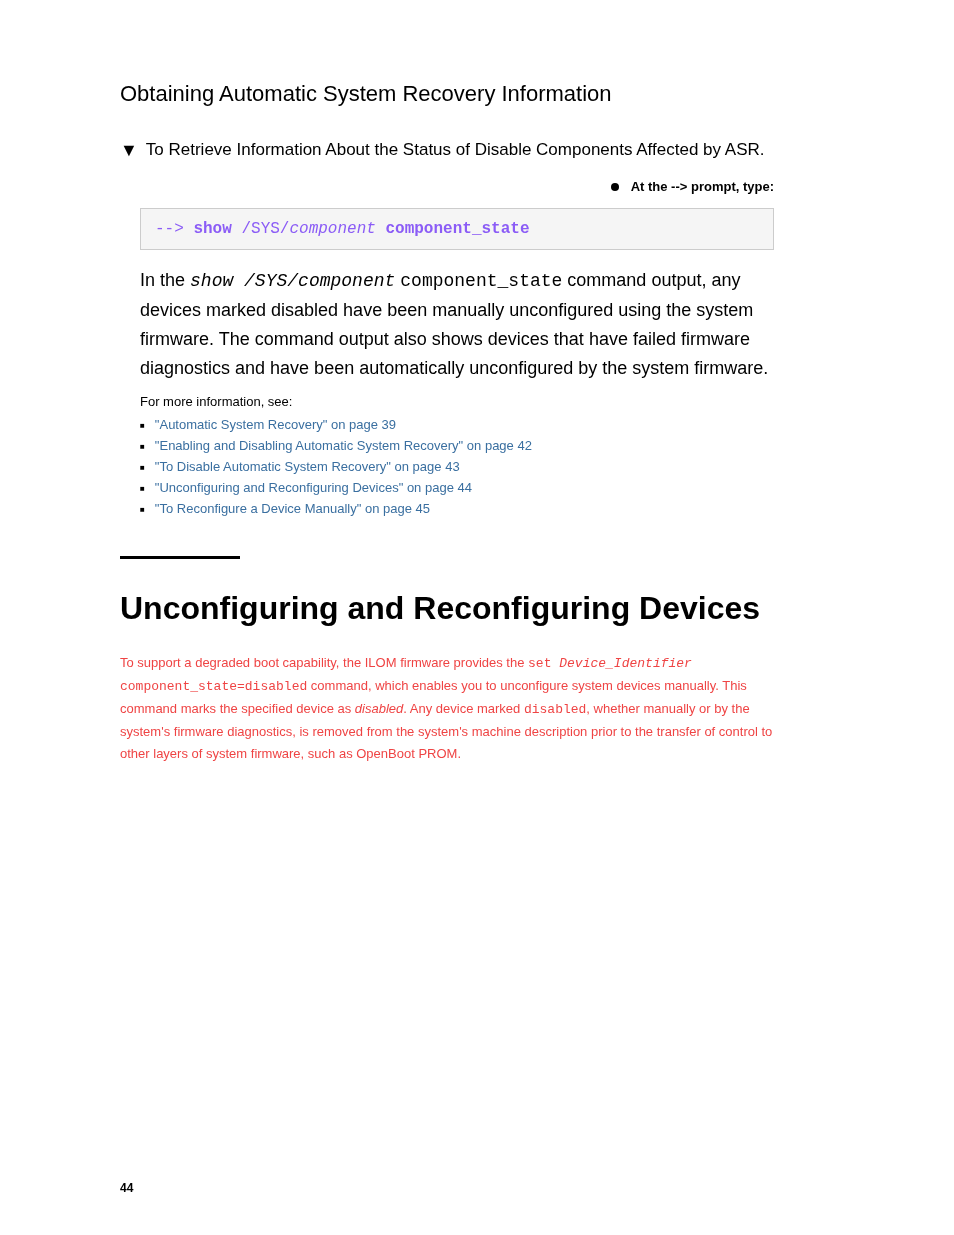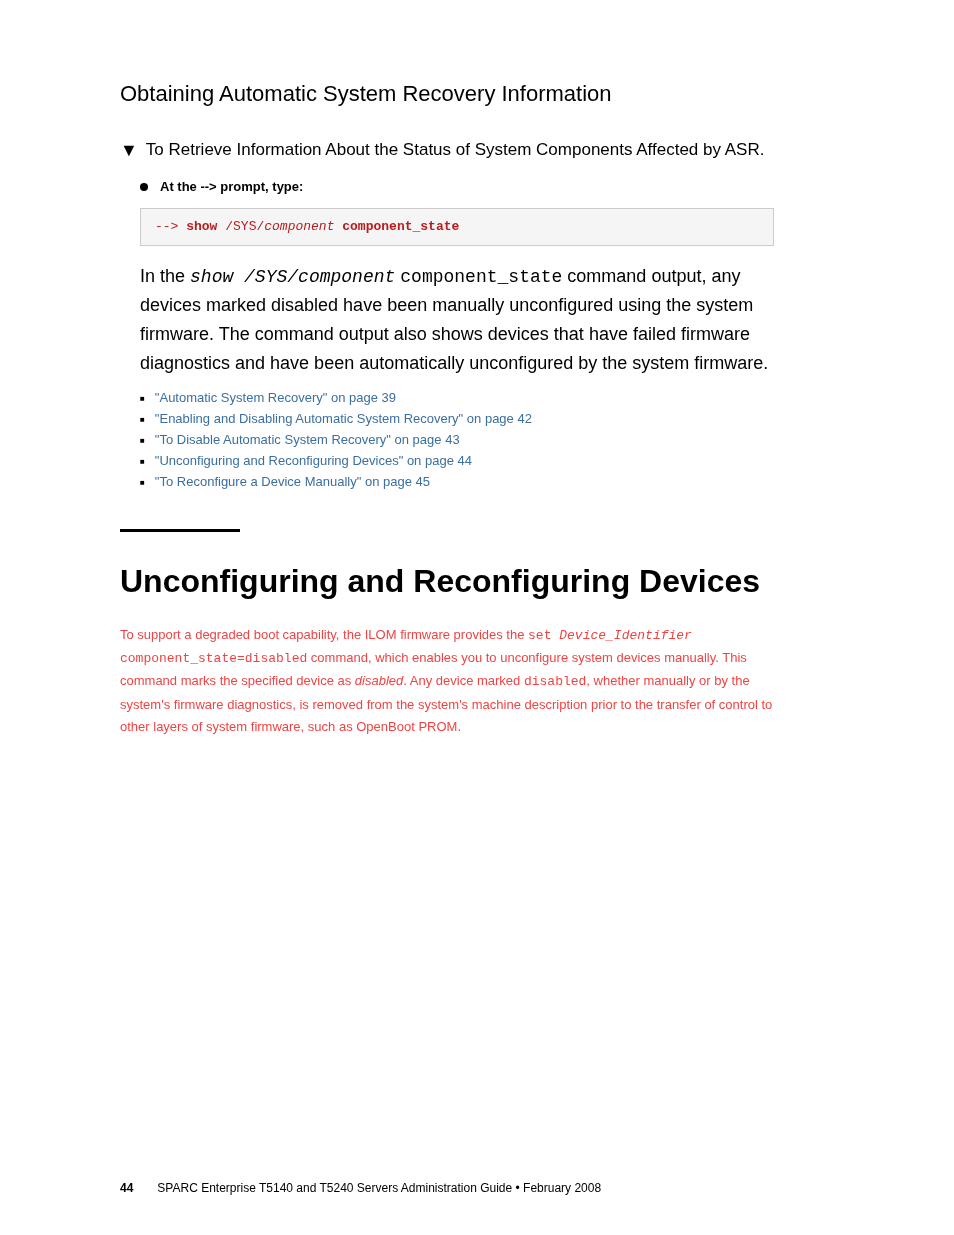--- a/index.html
+++ b/index.html
@@ -57,20 +57,21 @@
 
     .subsection-title-text {
       flex: 1;
     }
 
     .bullet-step {
       display: flex;
       align-items: flex-start;
       margin-bottom: 12px;
       margin-left: 20px;
+      justify-content: flex-end;
     }
 
     .bullet-dot {
       width: 8px;
       height: 8px;
       background: #000;
       border-radius: 50%;
       margin-top: 5px;
       margin-right: 12px;
       flex-shrink: 0;
@@ -82,22 +83,22 @@
       font-weight: bold;
       line-height: 1.4;
     }
 
     .code-block {
       background: #f5f5f5;
       border: 1px solid #cccccc;
       padding: 8px 14px;
       margin: 12px 0 16px 20px;
       font-family: 'Courier New', Courier, monospace;
-      font-size: 13px;
-      color: #b91c1c;
+      font-size: 16px;
+      color: #8b5cf6;
       line-height: 1.5;
     }
 
     .code-block .prompt {
       font-weight: normal;
     }
 
     .code-block .cmd-show {
       font-weight: bold;
     }
@@ -205,60 +206,61 @@
     .footer {
       position: absolute;
       bottom: 40px;
       left: 120px;
       right: 120px;
       font-family: Arial, Helvetica, sans-serif;
       font-size: 12px;
       color: #000000;
       display: flex;
       align-items: center;
-      gap: 24px;
+      gap: 12px;
     }
 
     .footer-page {
       font-weight: bold;
     }
 
     .footer-text {
       font-weight: normal;
     }
   </style>
 </head>
 <body>
 
 <div class="page">
 
   <h1 class="section-title">Obtaining Automatic System Recovery Information</h1>
 
   <div class="subsection">
     <div class="subsection-title">
       <span class="triangle-marker">▼</span>
-      <span class="subsection-title-text">To Retrieve Information About the Status of System Components Affected by ASR.</span>
+      <span class="subsection-title-text">To Retrieve Information About the Status of Disable Components Affected by ASR.</span>
     </div>
 
     <div class="bullet-step">
       <div class="bullet-dot"></div>
       <span class="step-text">At the --&gt; prompt, type:</span>
     </div>
 
     <div class="code-block">
       <span class="prompt">--&gt; </span><span class="cmd-show">show </span><span class="cmd-path">/SYS/</span><span class="cmd-italic">component</span><span class="cmd-bold"> component_state</span>
     </div>
 
     <p class="body-text">
       In the <span class="code-inline">show /SYS/<em>component</em></span> <span class="code-mono">component_state</span> command output, any devices
       marked disabled have been manually unconfigured using the system firmware.
       The command output also shows devices that have failed firmware diagnostics
       and have been automatically unconfigured by the system firmware.
     </p>
 
+    <p class="more-info-label">For more information, see:</p>
 
     <ul class="link-list">
       <li>
         <a href="#">"Automatic System Recovery" on page 39</a>
       </li>
       <li>
         <a href="#">"Enabling and Disabling Automatic System Recovery" on page 42</a>
       </li>
       <li>
         <a href="#">"To Disable Automatic System Recovery" on page 43</a>
@@ -282,16 +284,15 @@
       <span class="code-mono">set <em>Device_Identifier</em> component_state=disabled</span> command, which enables you to
       unconfigure system devices manually. This command marks the specified device as
       <em class="italic">disabled</em>. Any device marked <span class="code-mono">disabled</span>, whether manually or by the system's
       firmware diagnostics, is removed from the system's machine description prior to the
       transfer of control to other layers of system firmware, such as OpenBoot PROM.
     </p>
   </div>
 
   <div class="footer">
     <span class="footer-page">44</span>
-    <span class="footer-text">SPARC Enterprise T5140 and T5240 Servers Administration Guide • February 2008</span>
   </div>
 
 </div>
 
 </body></html>

